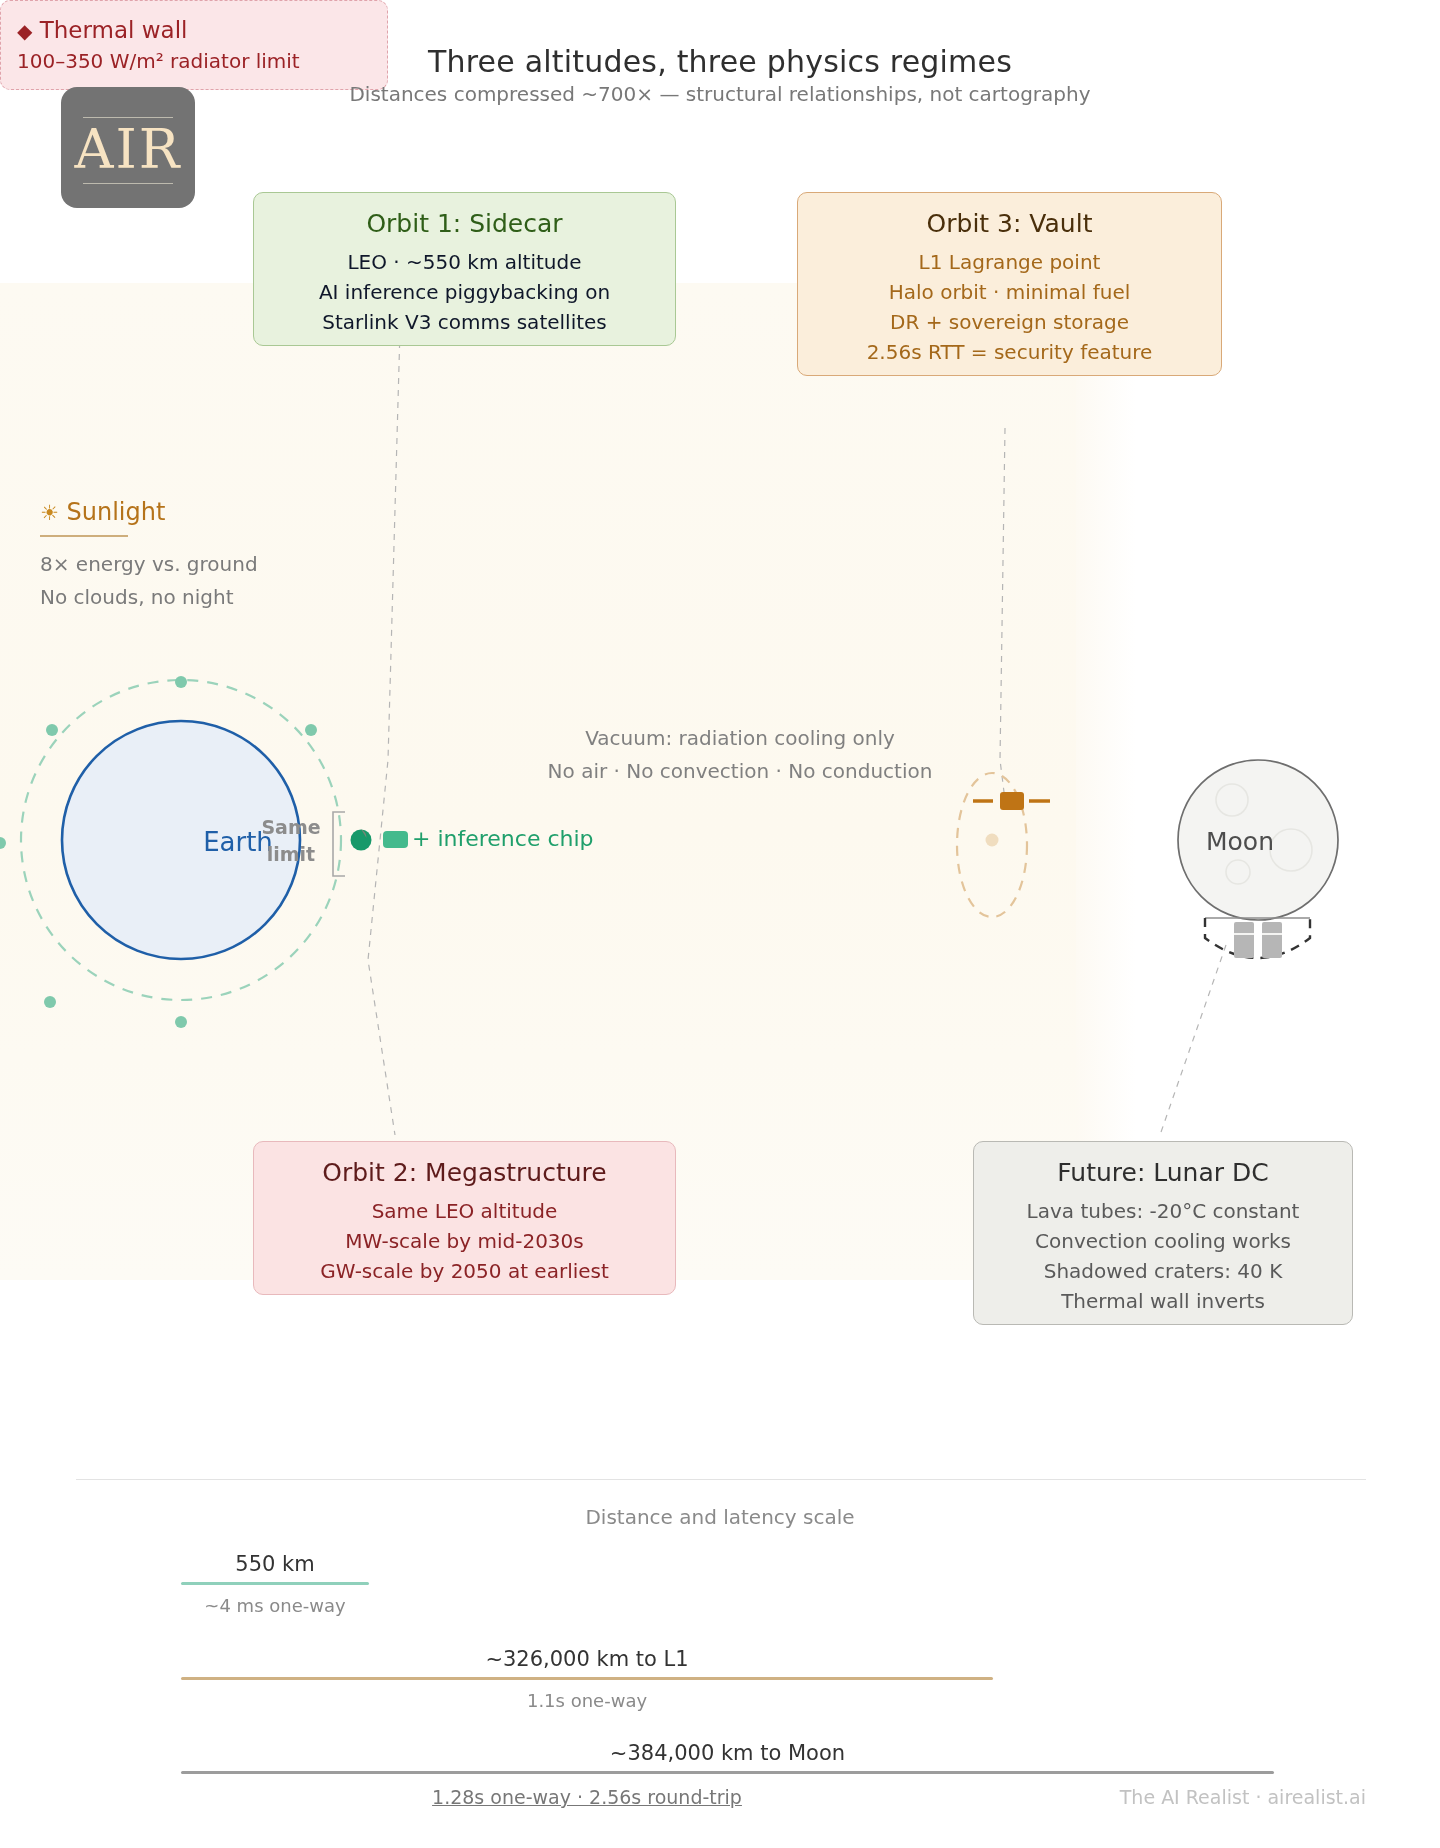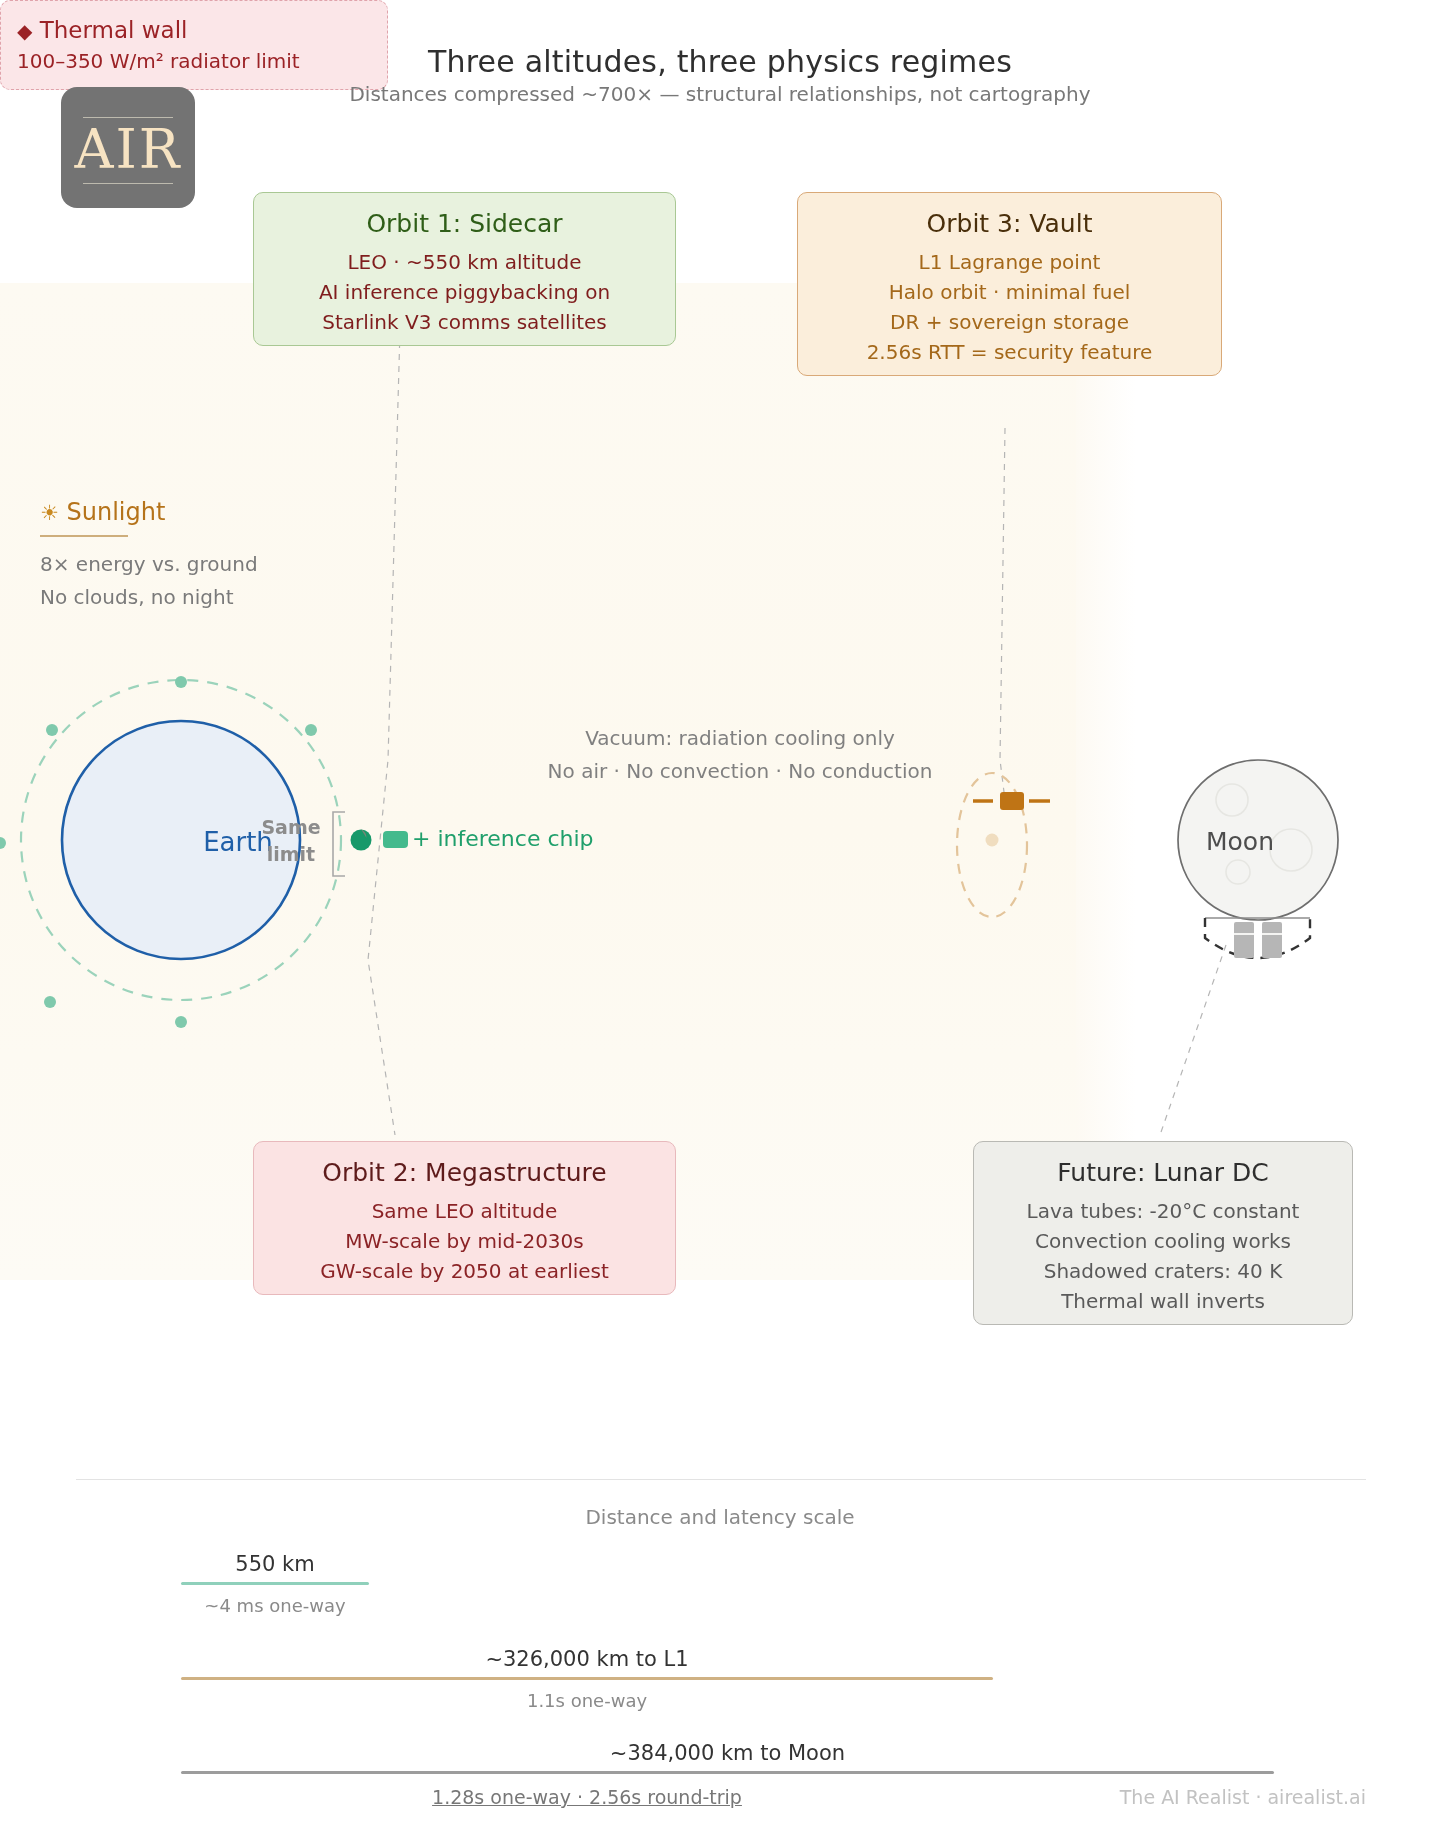--- a/index.html
+++ b/index.html
@@ -53,21 +53,21 @@
     text-align: center; padding: 16px 18px 8px;
   }
   .card .card-title { font-size: 25px; margin-bottom: 9px; }
   .card .card-line { font-size: 20px; line-height: 30px; }
 
   .card-sidecar {
     left: 253px; top: 192px; width: 423px;
     background: #e8f2de; border-color: #a9c894;
   }
   .card-sidecar .card-title { color: #2f5e18; }
-  .card-sidecar .card-line { color: #7f1d1d; }
+  .card-sidecar .card-line { color: #0f172a; }
 
   .card-vault {
     left: 797px; top: 192px; width: 425px;
     background: #fbeedb; border-color: #d9a978;
   }
   .card-vault .card-title { color: #4a2f0b; }
   .card-vault .card-line { color: #a4681a; }
 
   .card-mega {
     left: 253px; top: 1141px; width: 423px;

